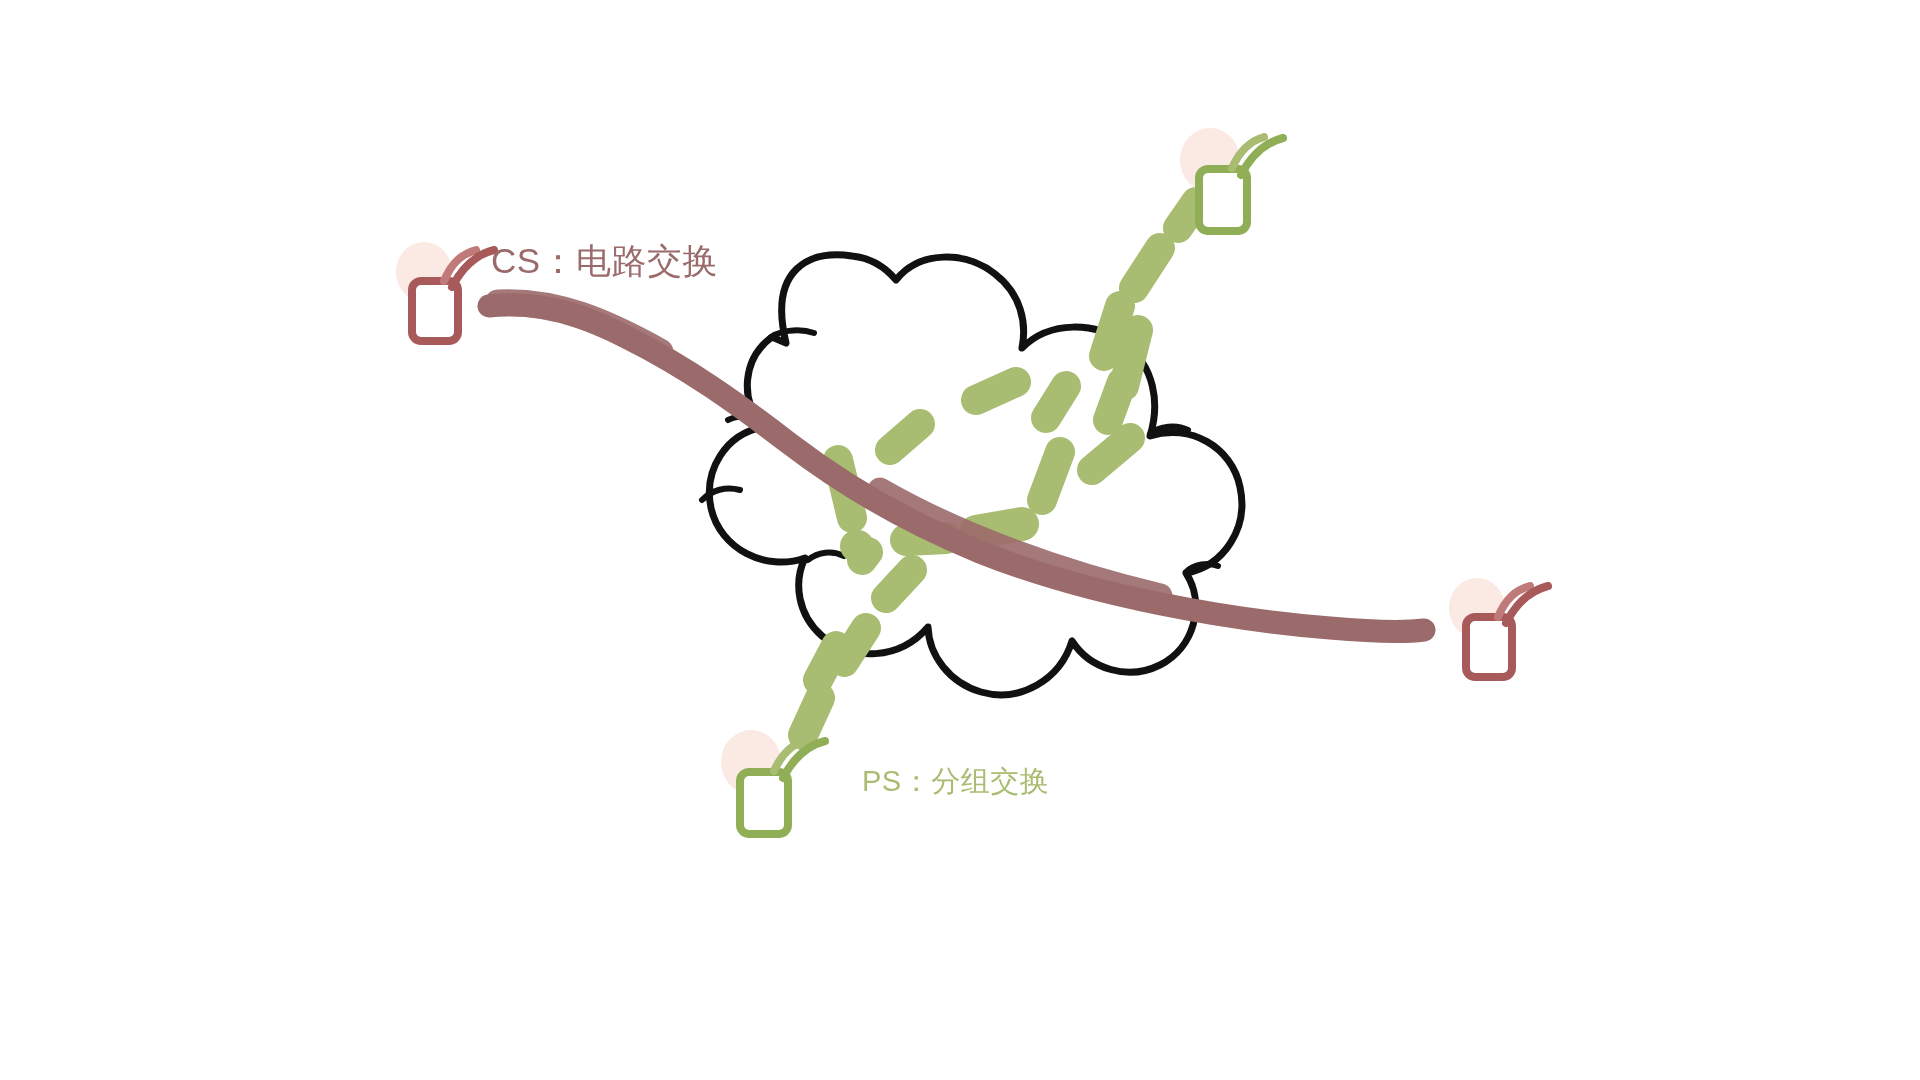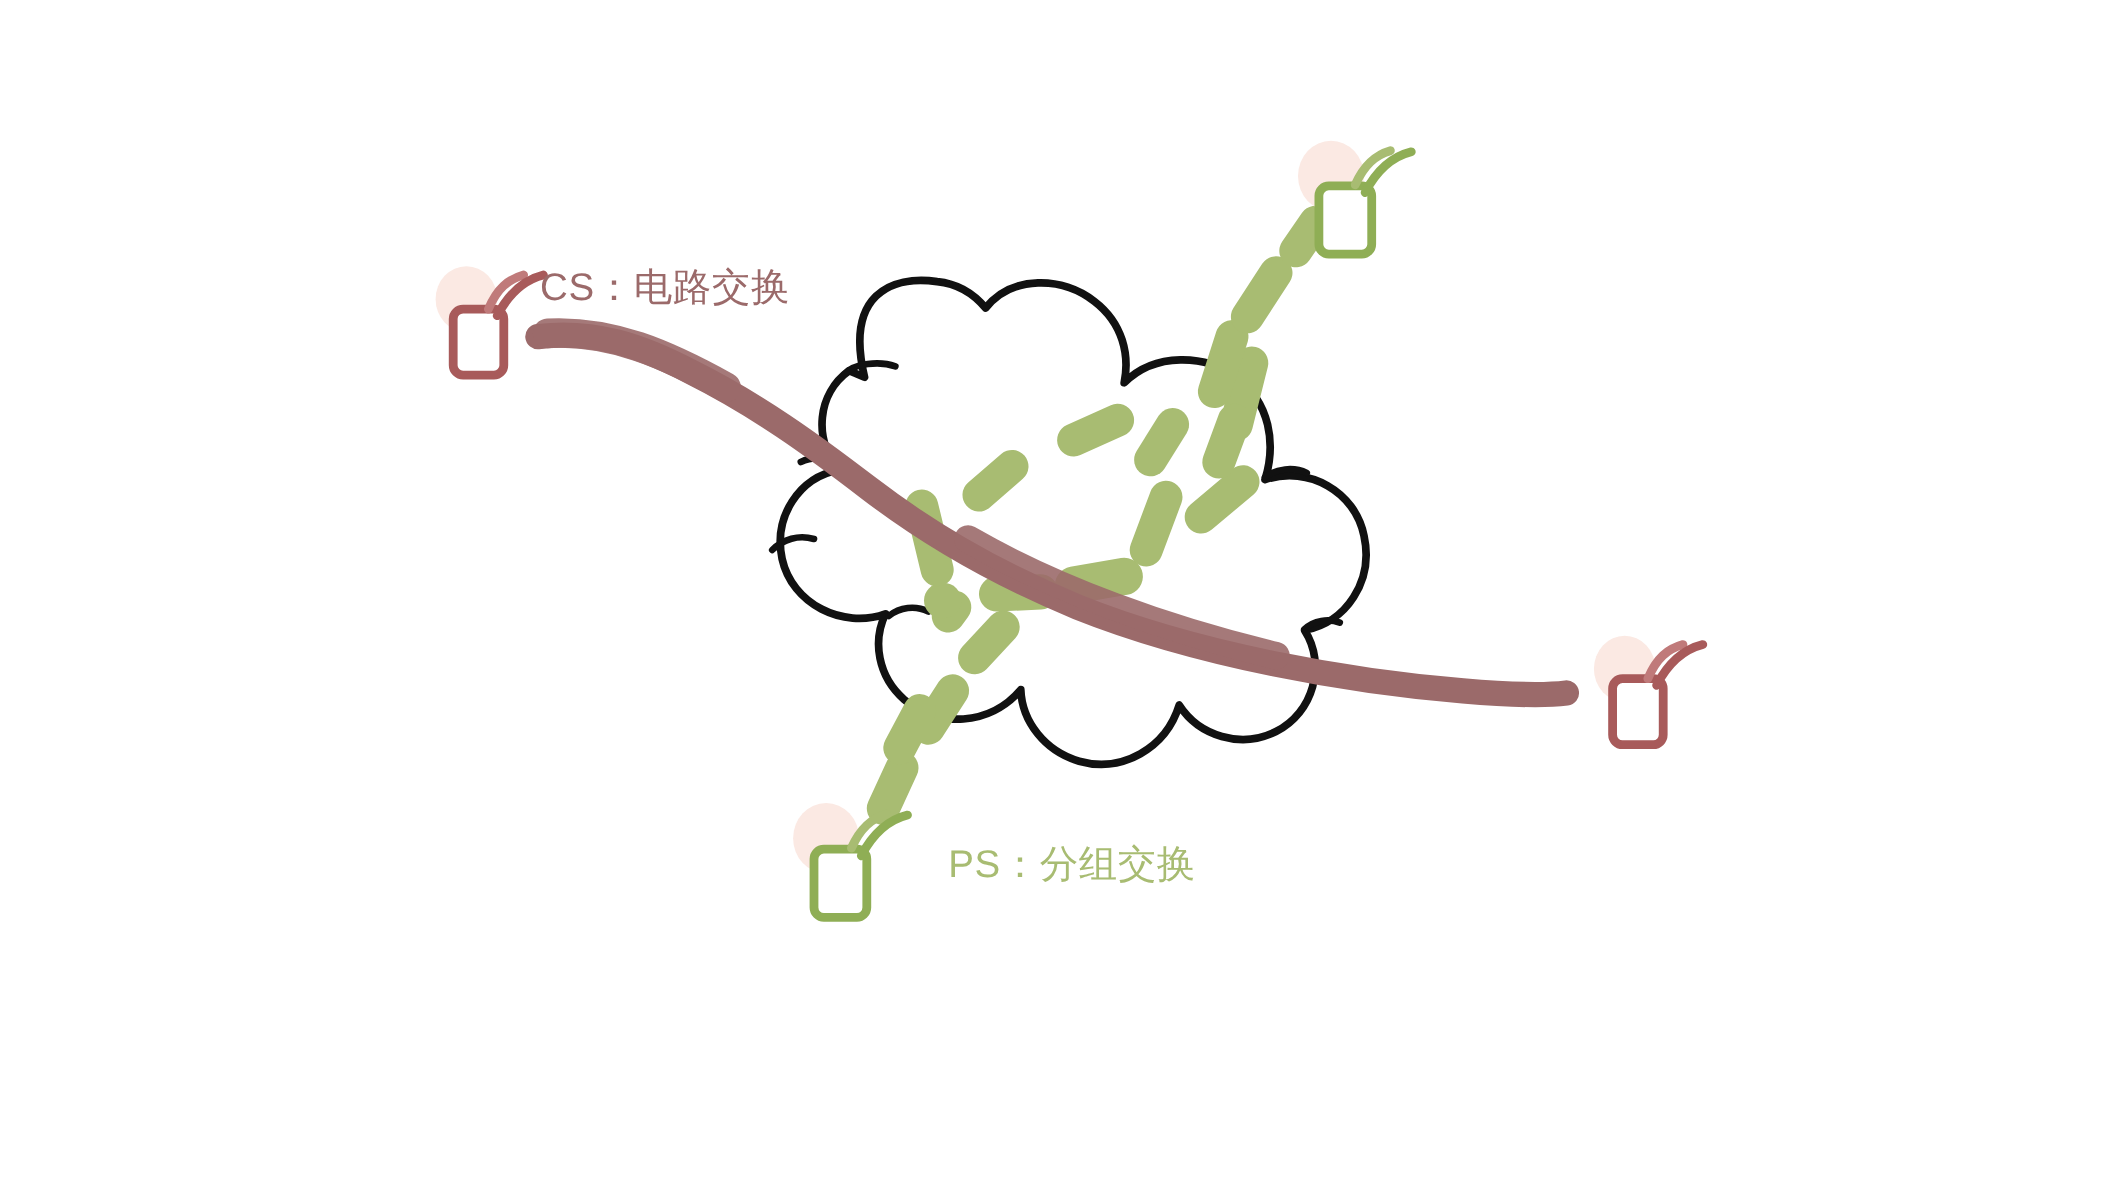--- a/index.html
+++ b/index.html
@@ -36,21 +36,21 @@
   }
   #cs-label {
     left: 491px;
     top: 238px;
     font-size: 35px;
     color: #9B6A6A;
   }
   #ps-label {
     left: 862px;
     top: 762px;
-    font-size: 35px;
+    font-size: 29px;
     color: #A8BC72;
   }
 </style>
 </head>
 <body>
 
 <div id="stage">
 
   <svg id="canvas" viewBox="0 0 1920 1080" xmlns="http://www.w3.org/2000/svg">
 

